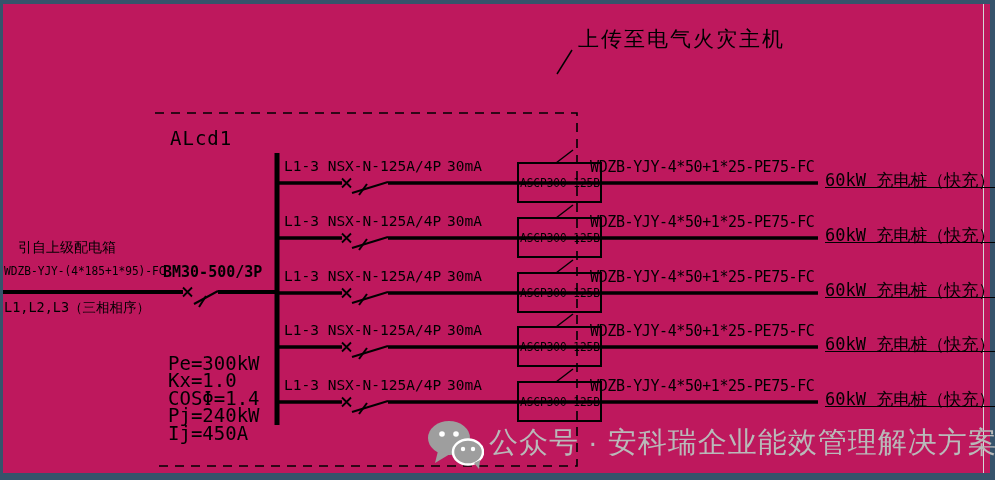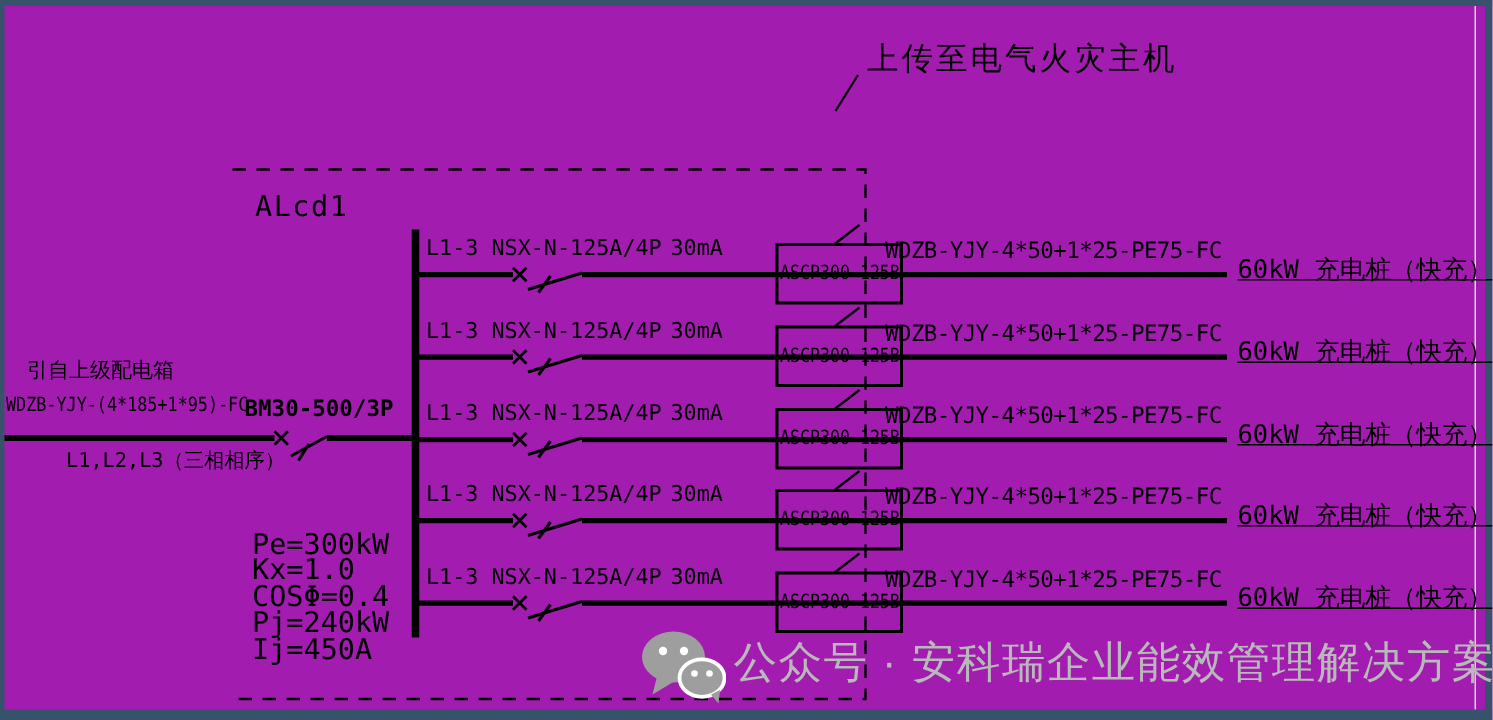--- a/index.html
+++ b/index.html
@@ -1,37 +1,37 @@
 <!DOCTYPE html>
 <html><head>
 <meta charset="utf-8">
 <style>
   html,body{margin:0;padding:0;background:#e9e9e9;}
-  .canvas{position:relative;width:995px;height:480px;background:#a21caf;overflow:hidden;
+  .canvas{position:relative;width:995px;height:480px;background:#be185d;overflow:hidden;
           font-family:"DejaVu Sans Mono","Liberation Sans",sans-serif;color:#000;}
   
   .frame{position:absolute;background:#36536b;}
   .frame.top{left:0;top:0;width:995px;height:4px;}
   .frame.bottom{left:0;top:473px;width:995px;height:7px;}
   .frame.left{left:0;top:0;width:3px;height:480px;}
   .frame.right{left:990px;top:0;width:5px;height:480px;}
   .inner-gray-line{position:absolute;left:983px;top:4px;width:1px;height:469px;background:#d6d6d6;}
 
   svg.wiring{position:absolute;left:0;top:0;z-index:1;}
   .txt{position:absolute;z-index:3;white-space:nowrap;line-height:1.1;}
   .cond{display:inline-block;transform:scaleX(0.86);transform-origin:0 50%;}
 
   .hdr1{left:578px;top:28px;font-size:21px;letter-spacing:2px;}
   .hdr2{left:564px;top:56px;font-size:19px;}
   .hdr2 sup{font-size:12px;}
   .panel-name{left:170px;top:128px;font-size:19px;letter-spacing:1px;}
   .src{left:18px;top:240px;font-size:14px;}
   .src-cable{left:4px;top:264px;font-size:13px;}
   .main-brk{left:163px;top:264px;font-size:15px;font-weight:bold;}
-  .phases{left:4px;top:300px;font-size:13.5px;padding-left:40px;}
+  .phases{left:4px;top:300px;font-size:13.5px;}
   .params{left:168px;top:352px;font-size:19px;z-index:3;position:absolute;}
   .params div{height:17.4px;white-space:nowrap;}
 
   #rows{position:absolute;left:0;top:0;width:851px;height:480px;z-index:2;}
   .feeder-row{position:absolute;left:0;width:995px;height:70px;}
   .feeder-row .lbl{position:absolute;white-space:nowrap;line-height:1.05;}
   .feeder-row .breaker{left:284px;top:11px;font-size:14.5px;}
   .feeder-row .residual{left:447px;top:11px;font-size:14.5px;text-align:center;}
   .feeder-row .cable{left:590px;top:12px;font-size:15px;letter-spacing:-0.4px;}
   .feeder-row .load{left:825px;top:24px;font-size:17px;text-decoration:underline;}
@@ -100,21 +100,21 @@
   <div class="txt panel-name">ALcd1</div>
 
   <div class="txt src">引自上级配电箱</div>
   <div class="txt src-cable"><span class="cond">WDZB-YJY-(4*185+1*95)-FC</span></div>
   <div class="txt main-brk">BM30-500/3P</div>
   <div class="txt phases">L1,L2,L3（三相相序）</div>
 
   <div class="params">
     <div>Pe=300kW</div>
     <div>Kx=1.0</div>
-    <div>COSΦ=0.4</div>
+    <div>COSΦ=1.4</div>
     <div>Pj=240kW</div>
     <div>Ij=450A</div>
   </div>
 
   <div id="rows">
       <div class="feeder-row" style="top: 148px;">
       <span class="lbl breaker">L1-3 NSX-N-125A/4P</span>
       <span class="lbl residual">30mA</span>
       <div class="device-box">
         <span>ASCP300-125B</span>

